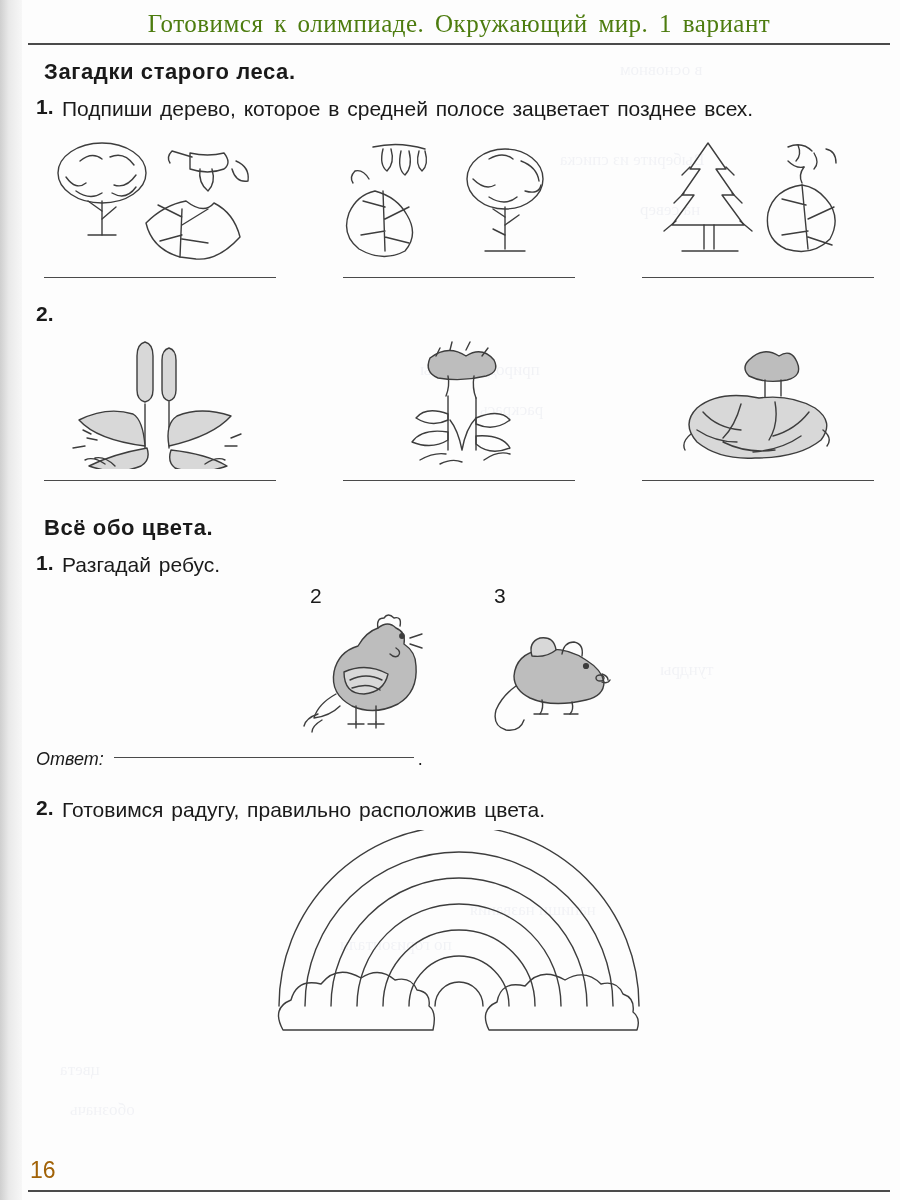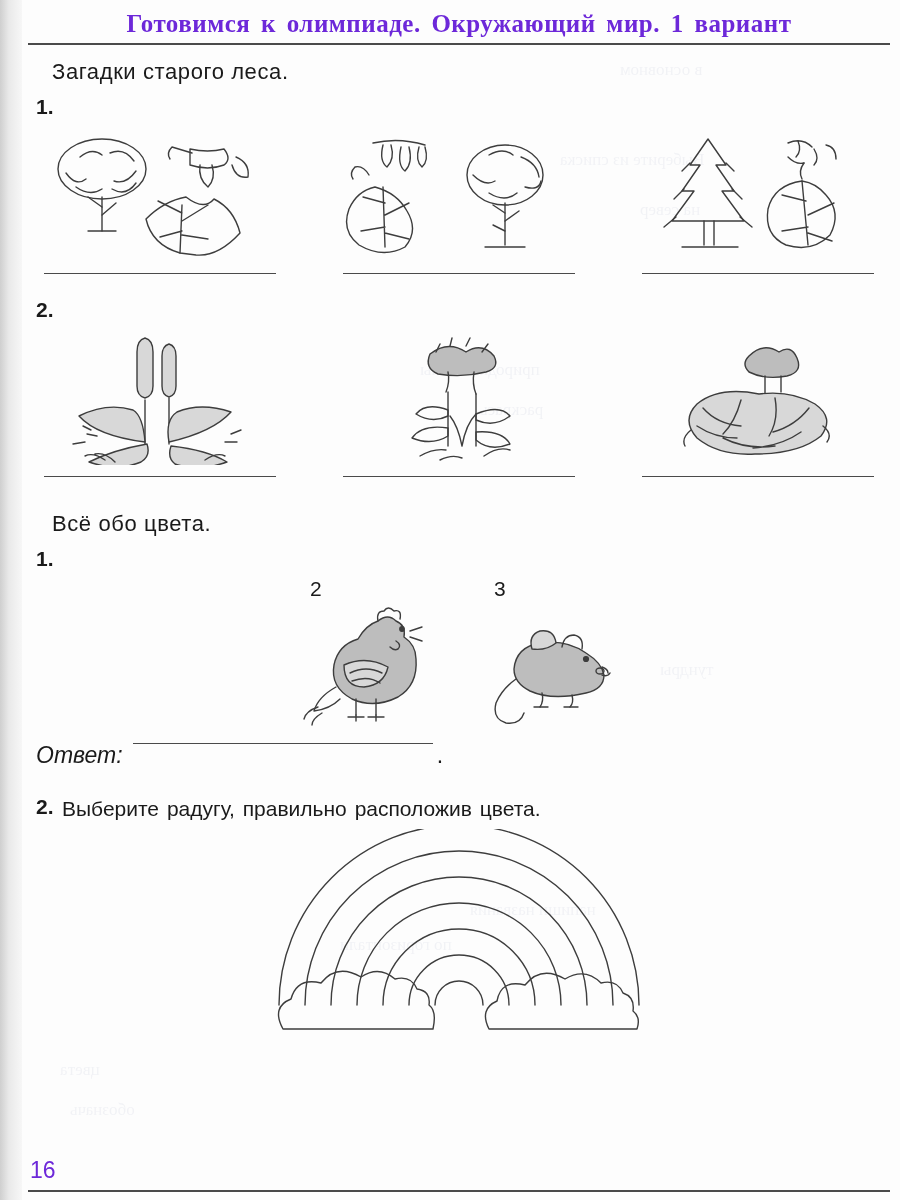--- a/index.html
+++ b/index.html
@@ -51,34 +51,33 @@
     width: 862px;
     height: 1200px;
   }
   .header {
     font-family: "Liberation Serif", serif;
     font-size: 25px;
     letter-spacing: 0.5px;
     text-align: center;
     padding-top: 10px;
     padding-bottom: 5px;
-    color: #6d28d9;
+    color: #4d7c0f;
     word-spacing: 4px;
-    font-weight: bold;
   }
   .header-rule {
     border-bottom: 2px solid #4a4a4a;
     width: 100%;
     margin-bottom: 14px;
   }
   .section-title {
     font-size: 22px;
-    font-weight: normal;
+    font-weight: bold;
     letter-spacing: 0.6px;
-    margin: 6px 0 10px 24px;
+    margin: 6px 0 10px 16px;
   }
   .task {
     display: flex;
     align-items: flex-start;
     margin: 0 0 6px 8px;
   }
   .task-num {
     font-size: 21px;
     font-weight: bold;
     width: 26px;
@@ -120,39 +119,39 @@
   }
   .rebus-item { display: flex; flex-direction: column; align-items: center; }
   .rebus-num {
     font-size: 21px;
     margin-bottom: 2px;
     align-self: flex-start;
     margin-left: 18px;
   }
   .answer-row {
     display: flex;
-    align-items: flex-start;
+    align-items: center;
     margin: 14px 0 0 8px;
-    font-size: 23px;
+    font-size: 18px;
   }
   .answer-label { font-style: italic; margin-right: 10px; }
   .answer-blank {
     width: 300px;
     border-bottom: 1.6px solid #4a4a4a;
     height: 1px;
     margin-bottom: 6px;
   }
   .answer-dot { margin-left: 4px; }
   .rainbow-wrap { display: flex; justify-content: center; margin-top: 6px; }
   .page-num {
     position: absolute;
     left: 30px;
     bottom: 16px;
     font-size: 23px;
-    color: #6d28d9;
+    color: #a16207;
   }
   .bottom-rule {
     position: absolute;
     left: 28px;
     right: 10px;
     bottom: 8px;
     border-bottom: 2px solid #4a4a4a;
   }
 </style>
 </head>
@@ -177,20 +176,21 @@
 
   <div class="content">
 
     <div class="header">Готовимся к олимпиаде. Окружающий мир. 1 вариант</div>
     <div class="header-rule"></div>
 
     <div class="section-title">Загадки старого леса.</div>
 
     <div class="task">
       <div class="task-num">1.</div>
+      <div class="task-text">Подпиши дерево, которое в средней полосе зацветает позднее всех.</div>
     </div>
 
     <div class="row3">
       <div class="cell">
         <svg width="240" height="135" viewBox="0 0 240 135">
           <g class="figline">
             <ellipse cx="62" cy="42" rx="44" ry="30"></ellipse>
             <path d="M26 46 q10 14 20 6 M40 30 q12 -10 22 -2 M70 26 q14 -6 24 8 M96 44 q-10 14 -22 10 M36 60 q14 10 26 2 M72 62 q14 8 24 -6"></path>
             <path d="M62 70 v34"></path>
             <path d="M62 80 l-14 -10 M62 88 l14 -12"></path>
@@ -290,20 +290,21 @@
           </g>
         </svg>
         <div class="answer-line"></div>
       </div>
     </div>
 
     <div class="section-title" style="margin-top:34px;">Всё обо цвета.</div>
 
     <div class="task">
       <div class="task-num">1.</div>
+      <div class="task-text">Разгадай ребус.</div>
     </div>
 
     <div class="rebus-row">
       <div class="rebus-item">
         <div class="rebus-num">2</div>
         <svg width="150" height="125" viewBox="0 0 150 125">
           <g class="figline">
             <path d="M86 18 q10 -8 18 0 q10 4 8 16 q12 8 12 22 q2 26 -18 38 q-24 12 -46 2 q-22 -12 -18 -34 q4 -20 24 -26 q8 -14 20 -18 z" class="figfill-m"></path>
             <path d="M86 18 q-2 -10 6 -10 q4 -6 10 0 q8 -2 6 8"></path>
             <path d="M118 28 l12 -4 M118 34 l12 4"></path>
@@ -337,21 +338,21 @@
     </div>
 
     <div class="answer-row">
       <span class="answer-label">Ответ:</span>
       <span class="answer-blank"></span>
       <span class="answer-dot">.</span>
     </div>
 
     <div class="task" style="margin-top:26px;">
       <div class="task-num">2.</div>
-      <div class="task-text">Выберите радугу, правильно расположив цвета.</div>
+      <div class="task-text">Готовимся радугу, правильно расположив цвета.</div>
     </div>
 
     <div class="rainbow-wrap">
       <svg width="440" height="215" viewBox="0 0 440 215">
         <g class="figline" stroke-width="1.8">
           <path d="M40 176 a180 180 0 0 1 360 0"></path>
           <path d="M66 176 a154 154 0 0 1 308 0"></path>
           <path d="M92 176 a128 128 0 0 1 256 0"></path>
           <path d="M118 176 a102 102 0 0 1 204 0"></path>
           <path d="M144 176 a76 76 0 0 1 152 0"></path>

